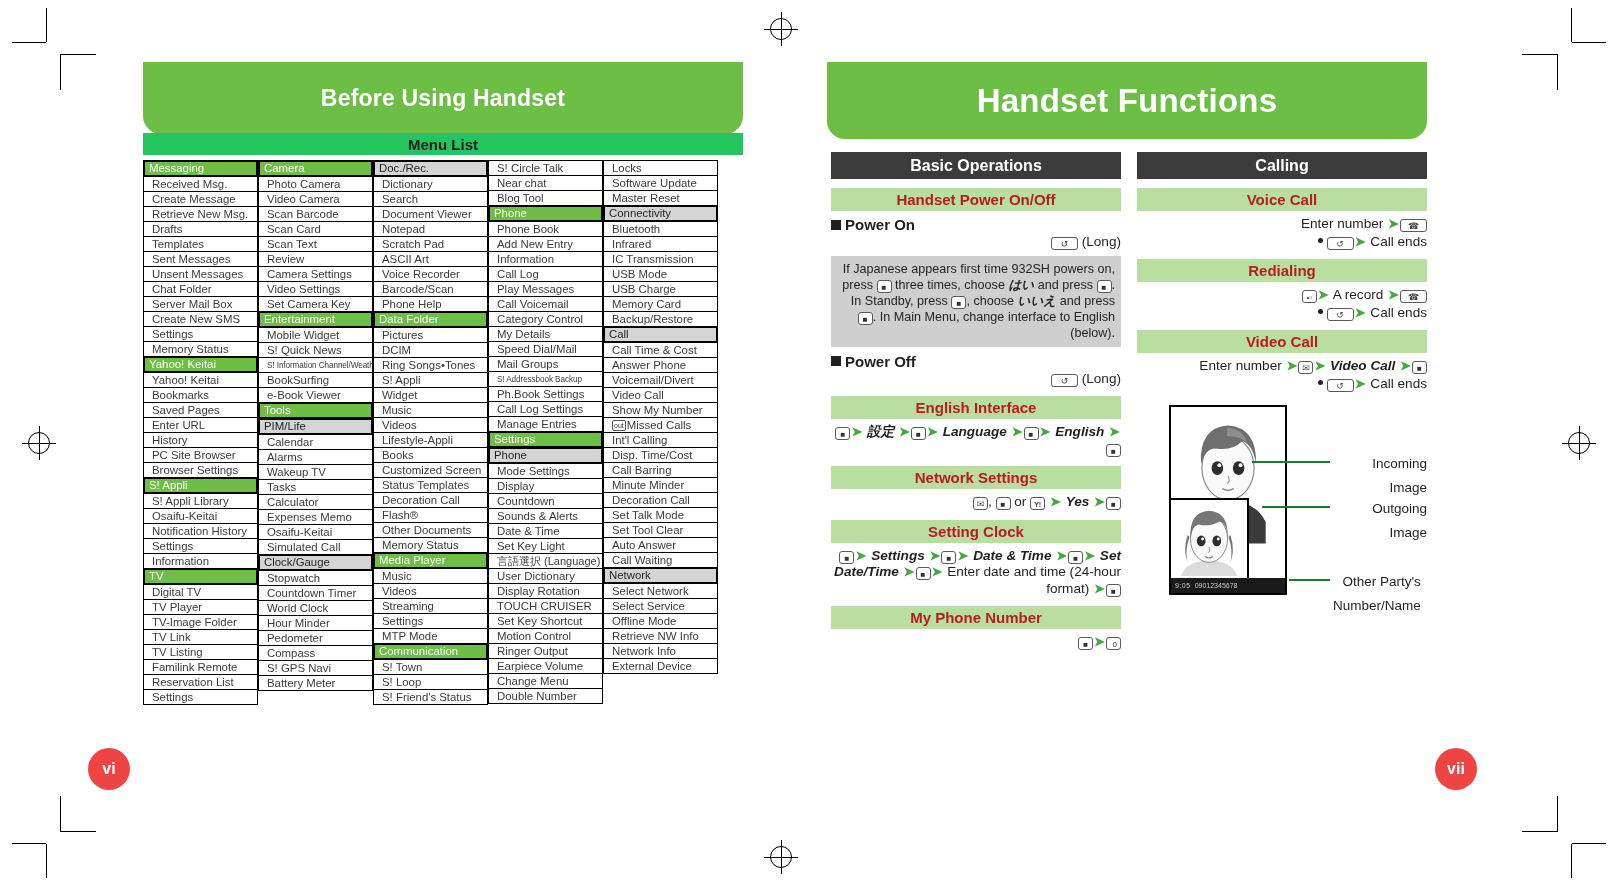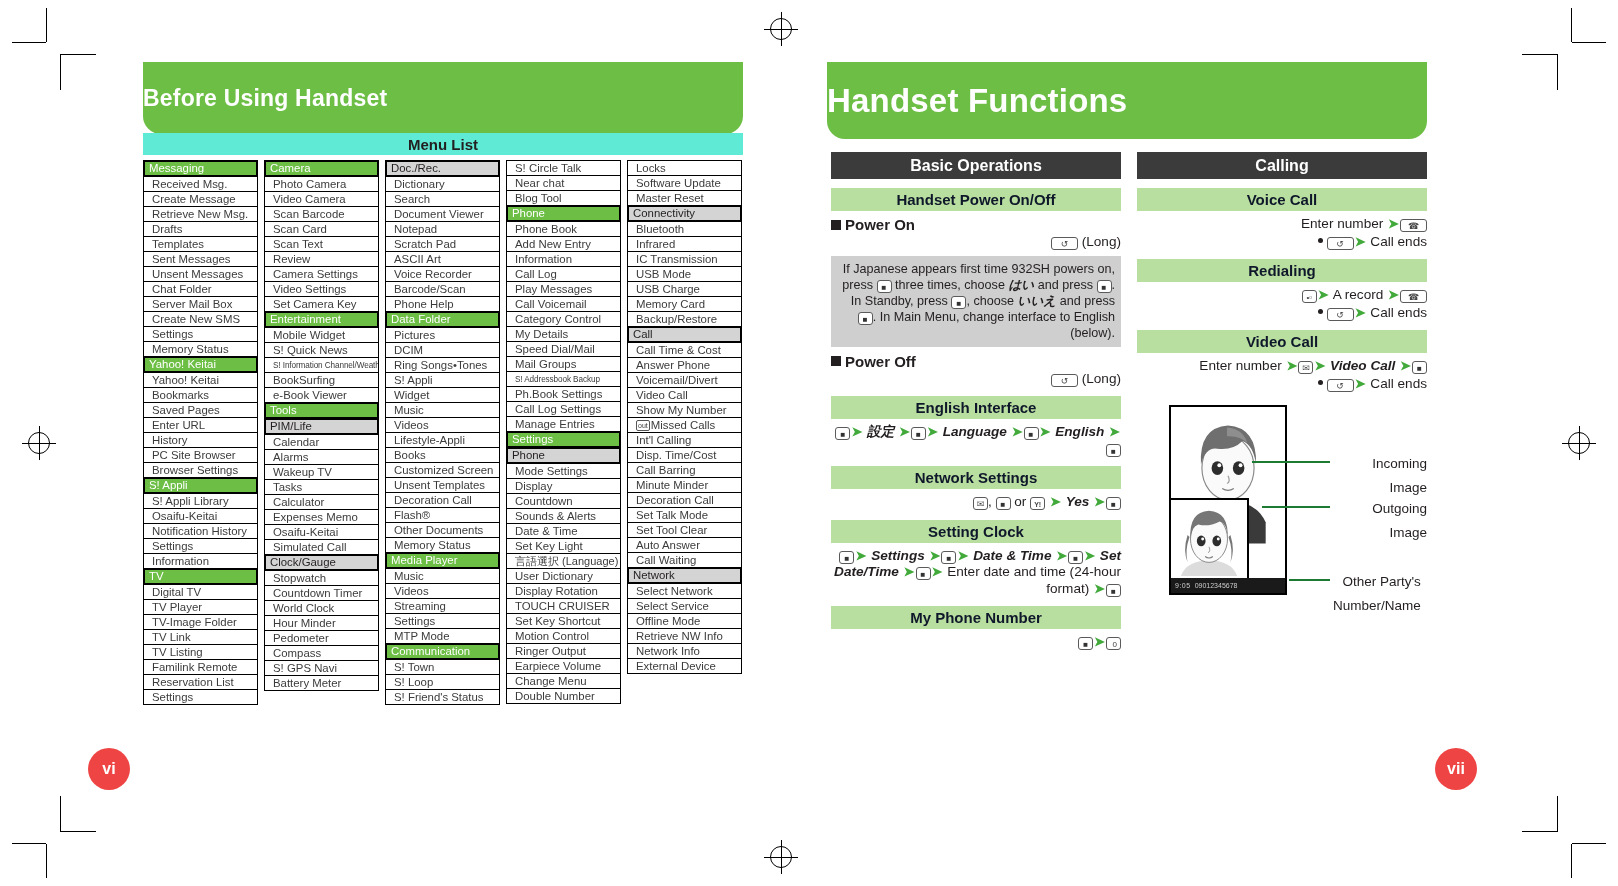--- a/index.html
+++ b/index.html
@@ -25,45 +25,45 @@
   
   .page { position:absolute; top:0; height:886px; }
   .page-left  { left:0;   width:809px; }
   .page-right { left:809px; width:809px; }
 
   .banner {
     position:absolute;
     background:#6cbe45;
     color:#fff;
     font-weight:bold;
-    display:flex; align-items:center; 
+    display:flex; align-items:center; justify-content:center;
     letter-spacing:.2px;
   }
   .banner-left {
     left:143px; top:62px; width:600px; height:72px;
     border-radius:0 0 18px 18px;
     font-size:23px;
   }
   .banner-right {
     left:18px; top:62px; width:600px; height:77px;
     border-radius:0 0 18px 18px;
     font-size:33px;
   }
 
   .menulist-title {
     position:absolute; left:143px; top:133px; width:600px; height:22px;
-    background:#5eead4; color:#231f20;
+    background:#22c55e; color:#231f20;
     font-weight:bold; font-size:15px;
     display:flex; align-items:center; justify-content:center;
   }
 
   
   .menu-grid {
     position:absolute; left:143px; top:160px;
-    display:flex; gap:6px;
+    display:flex; 
     font-size:11.4px;
   }
   .menu-col { width:115px; display:flex; flex-direction:column; }
   .menu-col.c5 { width:115px; }
 
   .mrow {
     height:16px;
     line-height:15px;
     border:1px solid #000;
     margin-bottom:-1px;
@@ -103,21 +103,21 @@
   .rcol-a { left:22px;  width:290px; }
   .rcol-b { left:328px; width:290px; }
 
   .secbar {
     background:#3b3b3b; color:#fff;
     font-weight:bold; font-size:16px;
     height:27px; display:flex; align-items:center; justify-content:center;
     margin-bottom:9px;
   }
   .subbar {
-    background:#b9dfa0; color:#0f172a;
+    background:#b9dfa0; color:#b91c1c;
     font-weight:bold; font-size:15px;
     height:23px; display:flex; align-items:center; justify-content:center;
     margin:9px 0 5px 0;
   }
   .subbar.first { margin-top:0; }
 
   .h3 { font-weight:bold; font-size:15px; margin:3px 0 1px 0; display:flex; align-items:center; }
   .sqbullet { display:inline-block; width:10px; height:10px; background:#231f20; margin-right:4px; }
 
   .para { font-size:13.6px; line-height:16.5px; margin:1px 0; }
@@ -299,21 +299,21 @@
         <div class="mrow">Pictures</div>
         <div class="mrow">DCIM</div>
         <div class="mrow">Ring Songs•Tones</div>
         <div class="mrow">S! Appli</div>
         <div class="mrow">Widget</div>
         <div class="mrow">Music</div>
         <div class="mrow">Videos</div>
         <div class="mrow">Lifestyle-Appli</div>
         <div class="mrow">Books</div>
         <div class="mrow">Customized Screen</div>
-        <div class="mrow">Unsent Templates</div>
+        <div class="mrow">Status Templates</div>
         <div class="mrow">Decoration Call</div>
         <div class="mrow">Flash®</div>
         <div class="mrow">Other Documents</div>
         <div class="mrow">Memory Status</div>
         <div class="mrow lvl1">Media Player</div>
         <div class="mrow">Music</div>
         <div class="mrow">Videos</div>
         <div class="mrow">Streaming</div>
         <div class="mrow">Settings</div>
         <div class="mrow">MTP Mode</div>

